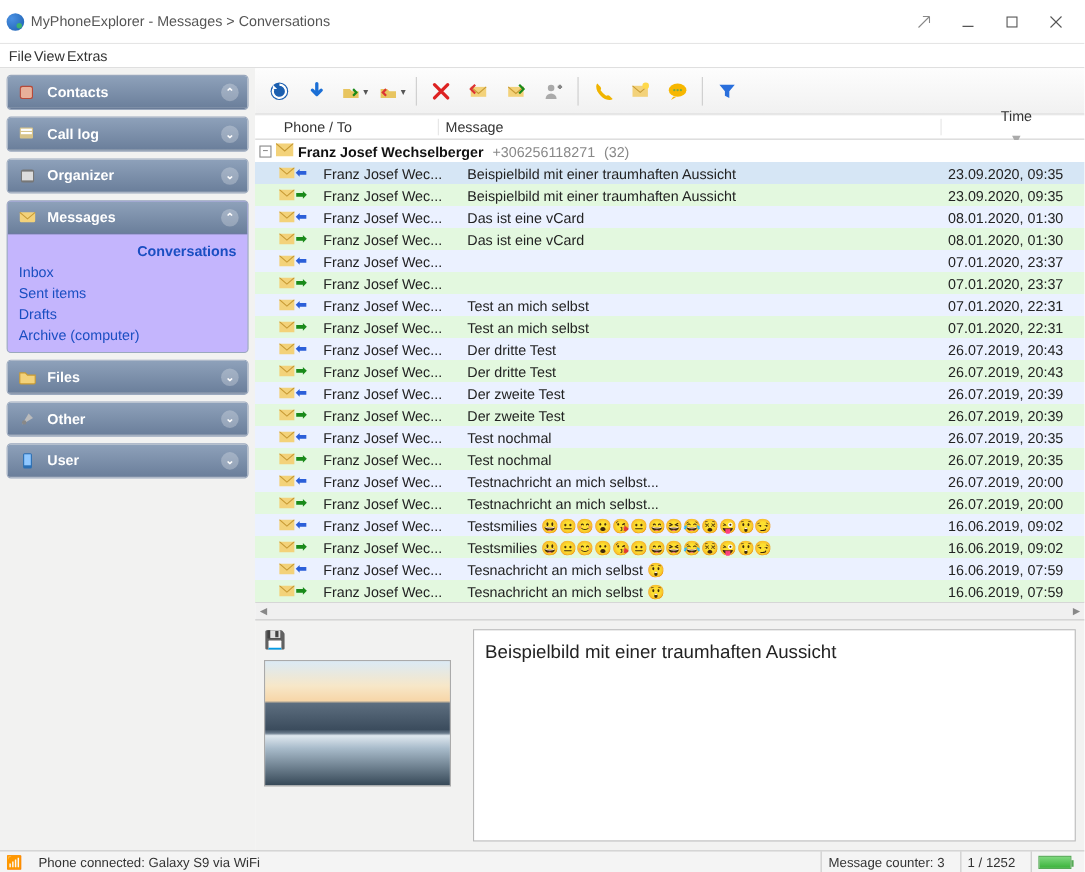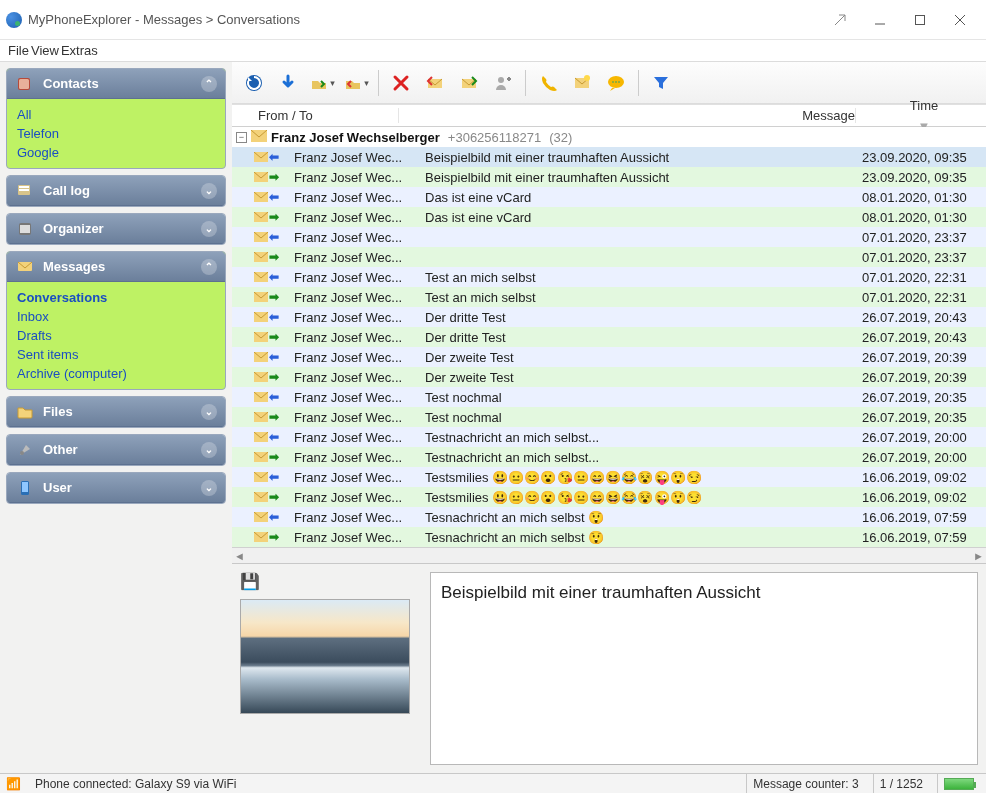--- a/index.html
+++ b/index.html
@@ -50,21 +50,21 @@
   .main {
     flex: 1; display: flex; min-height: 0;
   }
   
   .sidebar {
     width: 232px; background: #f2f2f1; padding: 6px; overflow-y: auto;
   }
   .panel {
     border: 1px solid #9aa8bd;
     border-radius: 4px;
-    background: #bef264;
+    background: #c4b5fd;
     margin-bottom: 6px;
     overflow: hidden;
   }
   .panel-header {
     height: 30px;
     background: linear-gradient(#8ea1ba, #6b7f9b);
     color: #fff;
     font-weight: 600;
     display: flex; align-items: center; padding: 0 8px;
     border-bottom: 1px solid #5d7190;
@@ -77,21 +77,21 @@
     width: 16px; height: 16px;
     border-radius: 50%;
     background: rgba(255,255,255,0.25);
     display:flex; align-items:center; justify-content:center;
     font-size:10px;
   }
   .panel-body { padding: 6px 10px; }
   .panel-body .item {
     padding: 2px 0; color: #1a4ec2; cursor: default;
   }
-  .panel-body .item.selected { font-weight: 600; color: #1a4ec2; }
+  .panel-body .item.selected { font-weight: 600; color: #1a4ec2; text-align: right; }
   
   .content {
     flex: 1; display: flex; flex-direction: column; min-width: 0;
   }
   .toolbar {
     height: 42px; display: flex; align-items: center; gap: 6px; padding: 0 8px;
     border-bottom: 1px solid #dcdcdc;
     background: linear-gradient(#fdfdfd,#f1f1f1);
   }
   .tbtn {
@@ -107,21 +107,21 @@
   .listwrap {
     flex: 1; display:flex; flex-direction:column; min-height:0;
     border-top: 1px solid #e0e0e0;
   }
   .colheader {
     display:flex; align-items:center; height:22px; background:#fff;
     border-bottom:1px solid #d0d0d0; font-weight:400; color:#333;
     padding-left: 22px;
   }
   .colheader .c-from { width: 145px; padding-left:4px; border-right:1px solid #e5e5e5;}
-  .colheader .c-msg { flex:1; padding-left:6px; border-right:1px solid #e5e5e5;text-align:right;}
+  .colheader .c-msg { flex:1; padding-left:6px; border-right:1px solid #e5e5e5;}
   .colheader .c-time { width: 130px; padding-left:6px; display:flex; align-items:center; gap:6px;flex-direction:column;}
   .rows {
     flex:1; overflow-y:scroll; overflow-x:auto;
   }
   .grouprow {
     display:flex; align-items:center; height:20px; background:#fff;
     padding-left:4px; gap:4px;
   }
   .grouprow .box { width:11px; height:11px; border:1px solid #888; font-size:9px; line-height:9px; text-align:center; color:#555;}
   .grouprow .env { font-size:13px; }
@@ -230,25 +230,20 @@
       <div class="panel-header">
         <span class="picon">
           <svg width="18" height="18" viewBox="0 0 18 18">
               <rect x="2" y="3" width="12" height="12" rx="2" fill="#b64a3a"></rect>
               <rect x="3" y="4" width="10" height="10" rx="1.5" fill="#e8b09a"></rect>
             </svg>
         </span>
         <span>Contacts</span>
         <span class="chev">⌃</span>
       </div>
-      <div class="panel-body">
-        <div class="item">All</div>
-        <div class="item">Telefon</div>
-        <div class="item">Google</div>
-      </div>
     </div>
 
     <div class="panel">
       <div class="panel-header">
         <span class="picon">
           <svg width="18" height="18" viewBox="0 0 18 18">
               <rect x="2" y="3" width="12" height="10" rx="1" fill="#d8c48a"></rect>
               <rect x="3" y="4" width="10" height="2" fill="#fff"></rect>
               <rect x="3" y="7" width="10" height="2" fill="#fff"></rect>
             </svg>
@@ -278,22 +273,22 @@
               <rect x="2" y="4" width="14" height="9" rx="1" fill="#f3d27a"></rect>
               <path d="M2 4 L9 10 L16 4" stroke="#c79a34" stroke-width="1" fill="none"></path>
             </svg>
         </span>
         <span>Messages</span>
         <span class="chev">⌃</span>
       </div>
       <div class="panel-body">
         <div class="item selected">Conversations</div>
         <div class="item">Inbox</div>
+        <div class="item">Sent items</div>
         <div class="item">Drafts</div>
-        <div class="item">Sent items</div>
         <div class="item">Archive (computer)</div>
       </div>
     </div>
 
     <div class="panel">
       <div class="panel-header">
         <span class="picon">
           <svg width="18" height="18" viewBox="0 0 18 18">
               <path d="M2 5 h5 l2 2 h7 v7 a1 1 0 0 1 -1 1 H3 a1 1 0 0 1 -1 -1 Z" fill="#f3d27a" stroke="#c79a34"></path>
             </svg>
@@ -410,21 +405,21 @@
       <div class="tsep"></div>
       <div class="tbtn">
           <svg viewBox="0 0 20 20">
             <path d="M3 4 h14 l-5 6 v6 l-4-2 v-4 Z" fill="#2a6fdc"></path>
           </svg>
         </div>
     </div>
 
     <div class="listwrap">
       <div class="colheader">
-        <div class="c-from">From / To</div>
+        <div class="c-from">Phone / To</div>
         <div class="c-msg">Message</div>
         <div class="c-time">
           <span>Time</span>
           <span style="color:#aaa;">▼</span>
         </div>
       </div>
       <div class="rows" id="rows">
         <div class="grouprow">
           <span class="box">−</span>
           <span class="env">

